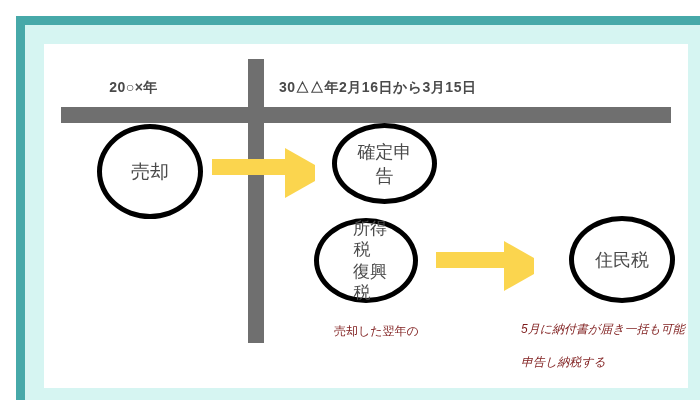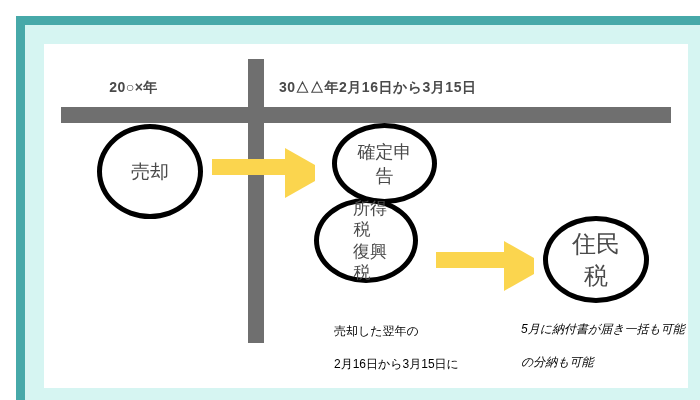--- a/index.html
+++ b/index.html
@@ -59,22 +59,22 @@
     display: flex;
     align-items: center;
     justify-content: center;
     text-align: center;
     color: #4A4A4A;
     font-weight: 400;
     z-index: 4;
   }
   .node-sale     { left: 81px;  top: 108px; width: 106px; height: 95px; font-size: 19px; }
   .node-return   { left: 316px; top: 107px; width: 105px; height: 81px; font-size: 18px; }
-  .node-income   { left: 298px; top: 182px; width: 104px; height: 85px; font-size: 17px; line-height: 1.25; }
-  .node-resident { left: 527px; top: 200px; width: 106px; height: 87px; font-size: 24px; }
+  .node-income   { left: 298px; top: 202px; width: 104px; height: 85px; font-size: 17px; line-height: 1.25; }
+  .node-resident { left: 553px; top: 200px; width: 106px; height: 87px; font-size: 18px; }
 
   .arrow { position: absolute; z-index: 5; }
   .arrow .shaft {
     position: absolute;
     height: 13px;
     background: #FBD54E;
   }
   .arrow .head {
     position: absolute;
     width: 0; height: 0;
@@ -84,21 +84,21 @@
   }
   .arrow-1 { left: 196px; top: 132px; width: 103px; height: 34px; }
   .arrow-1 .shaft { left: 0; top: 11px; width: 74px; }
   .arrow-1 .head  { left: 73px; top: 0; }
   .arrow-2 { left: 420px; top: 225px; width: 98px; height: 34px; }
   .arrow-2 .shaft { left: 0; top: 11px; width: 69px; }
   .arrow-2 .head  { left: 68px; top: 0; }
 
   .note {
     position: absolute;
-    color: #000000;
+    color: #7f1d1d;
     font-size: 12px;
     line-height: 17px;
     z-index: 3;
   }
   .note div { white-space: nowrap; }
   .note-income   { left: 302px; top: 291px; }
   .note-resident { left: 489px; top: 289px; font-style: italic; }
 </style>
 </head>
 <body>
@@ -137,20 +137,19 @@
     <div class="shaft"></div>
     <div class="head"></div>
   </div>
 
   <div class="node node-resident">
     <span>住民税</span>
   </div>
 
   <div class="note note-income">
     <div>売却した翌年の</div>
-    <div>2月16日から3月15日に</div>
   </div>
 
   <div class="note note-resident">
     <div>5月に納付書が届き一括も可能</div>
-    <div>の分納も可能</div>
+    <div>申告し納税する</div>
   </div>
 </div>
 
 </body></html>

